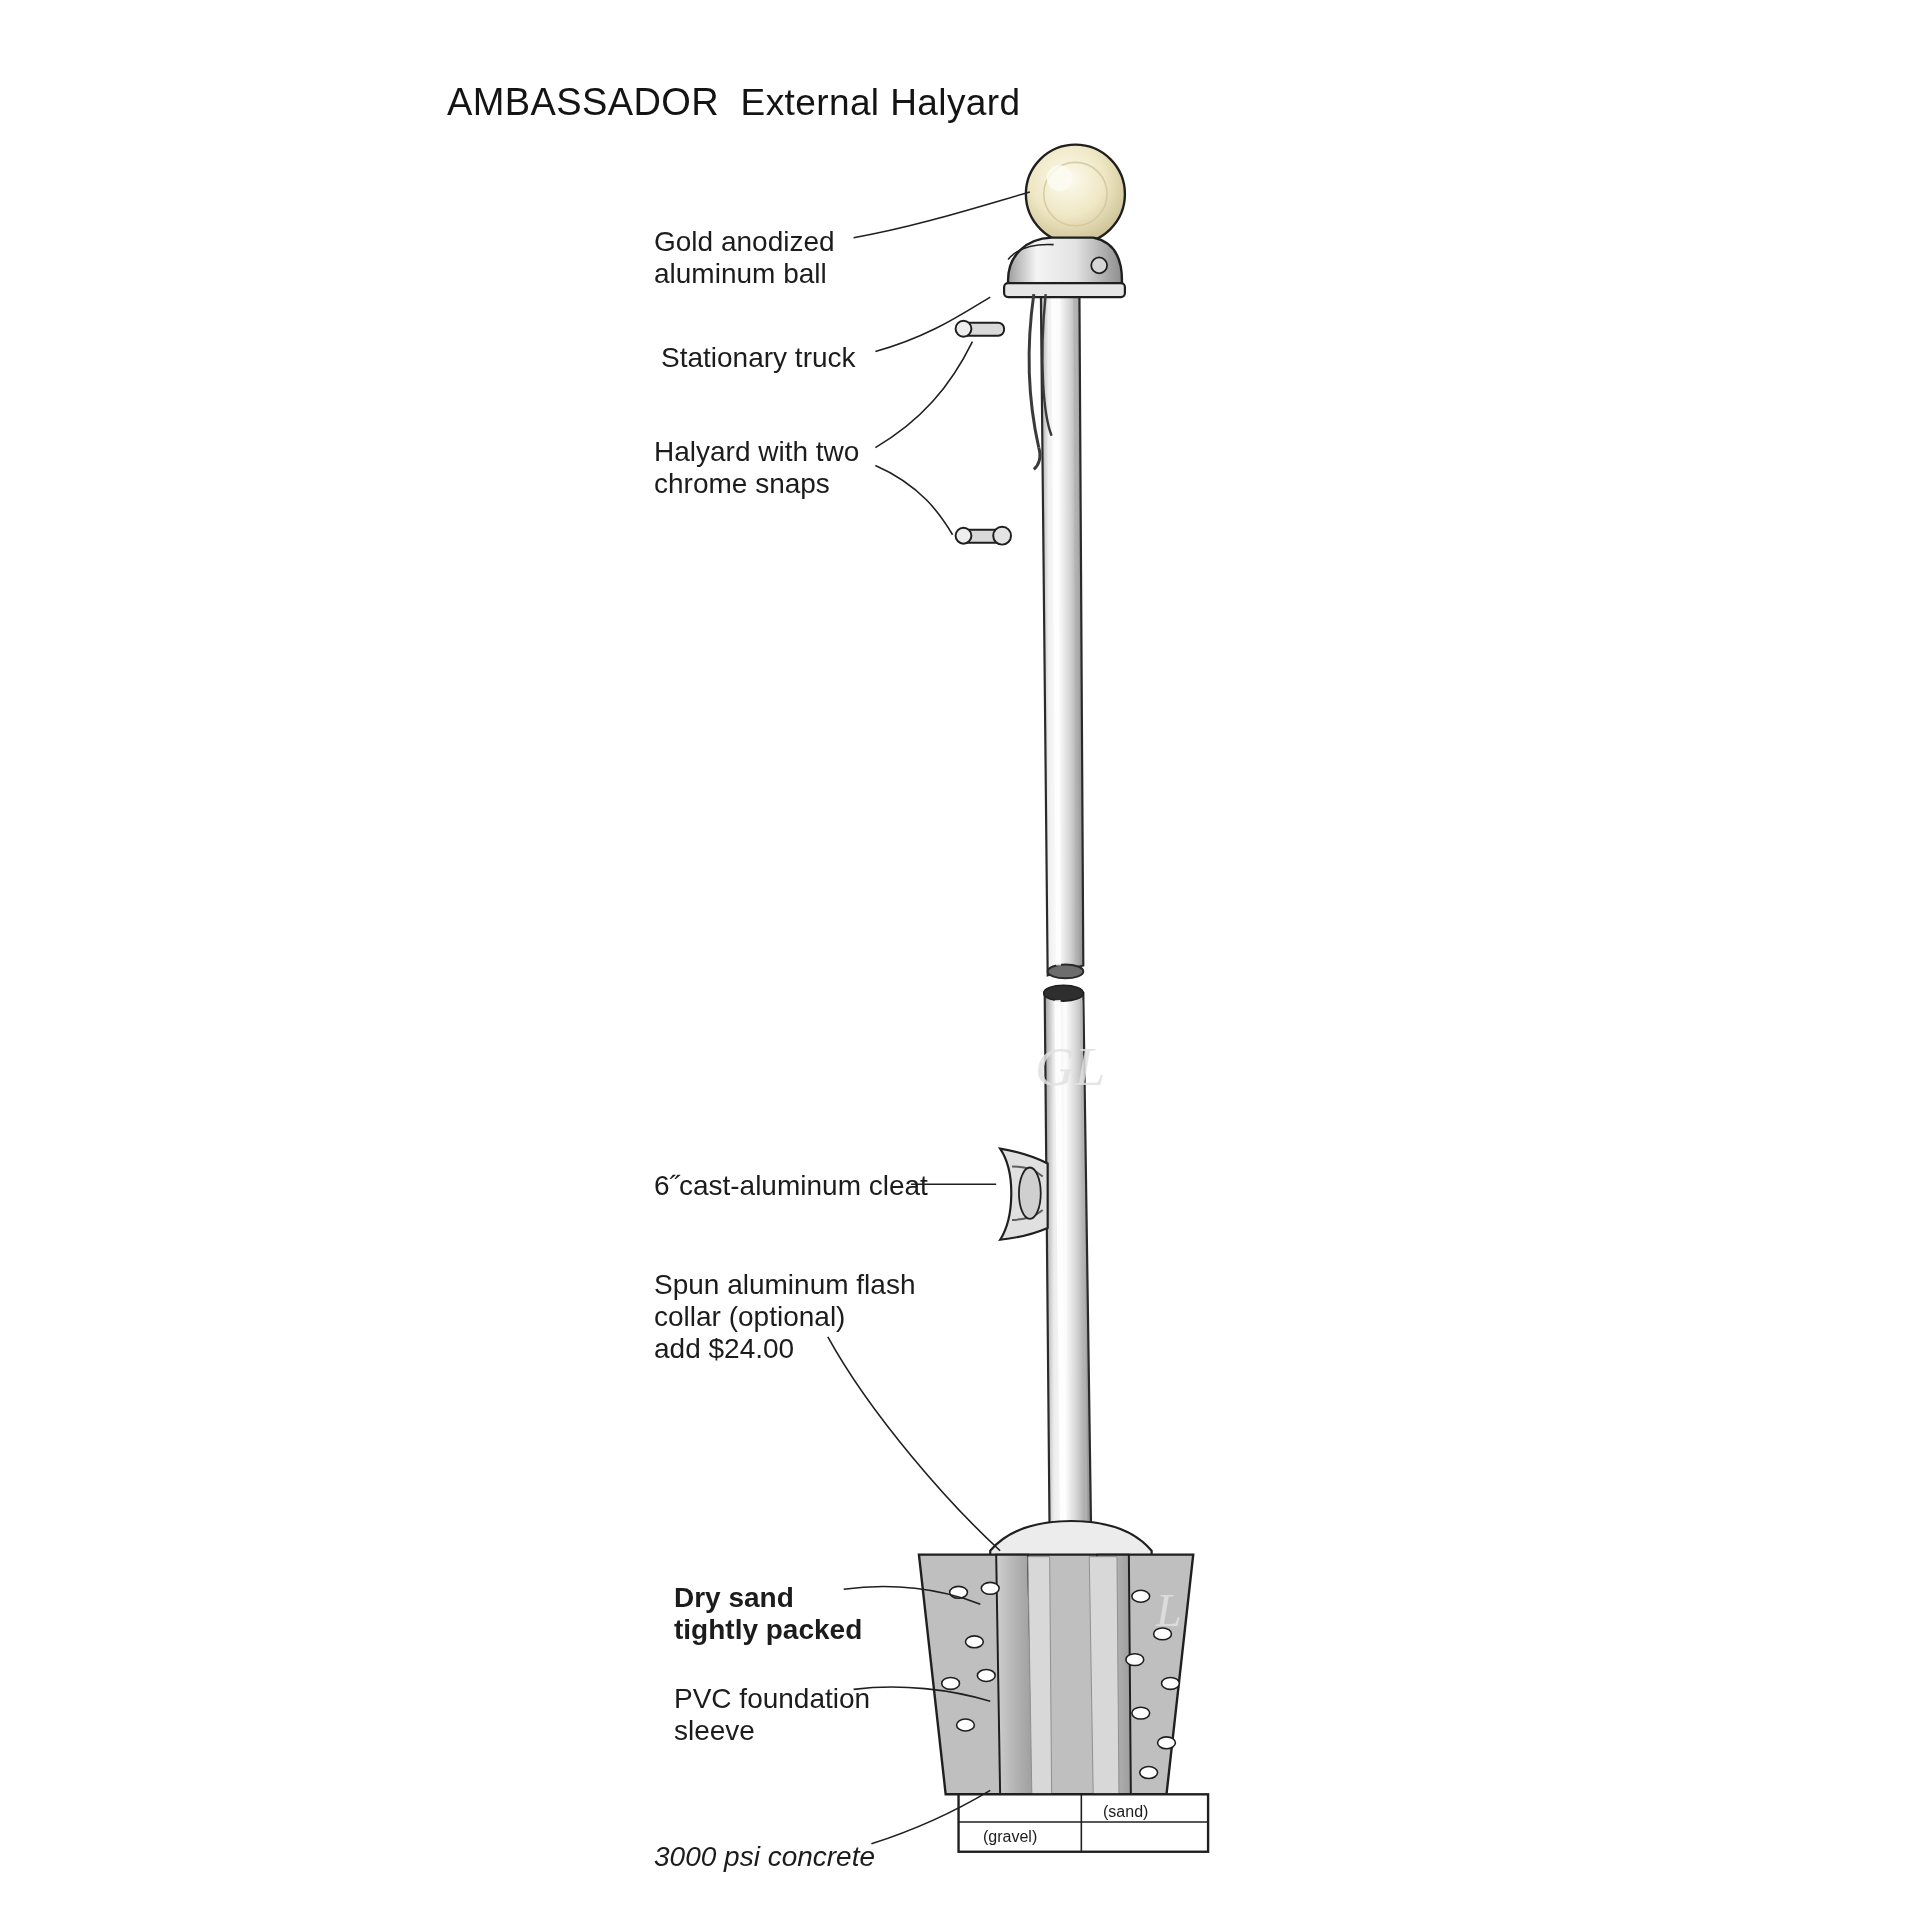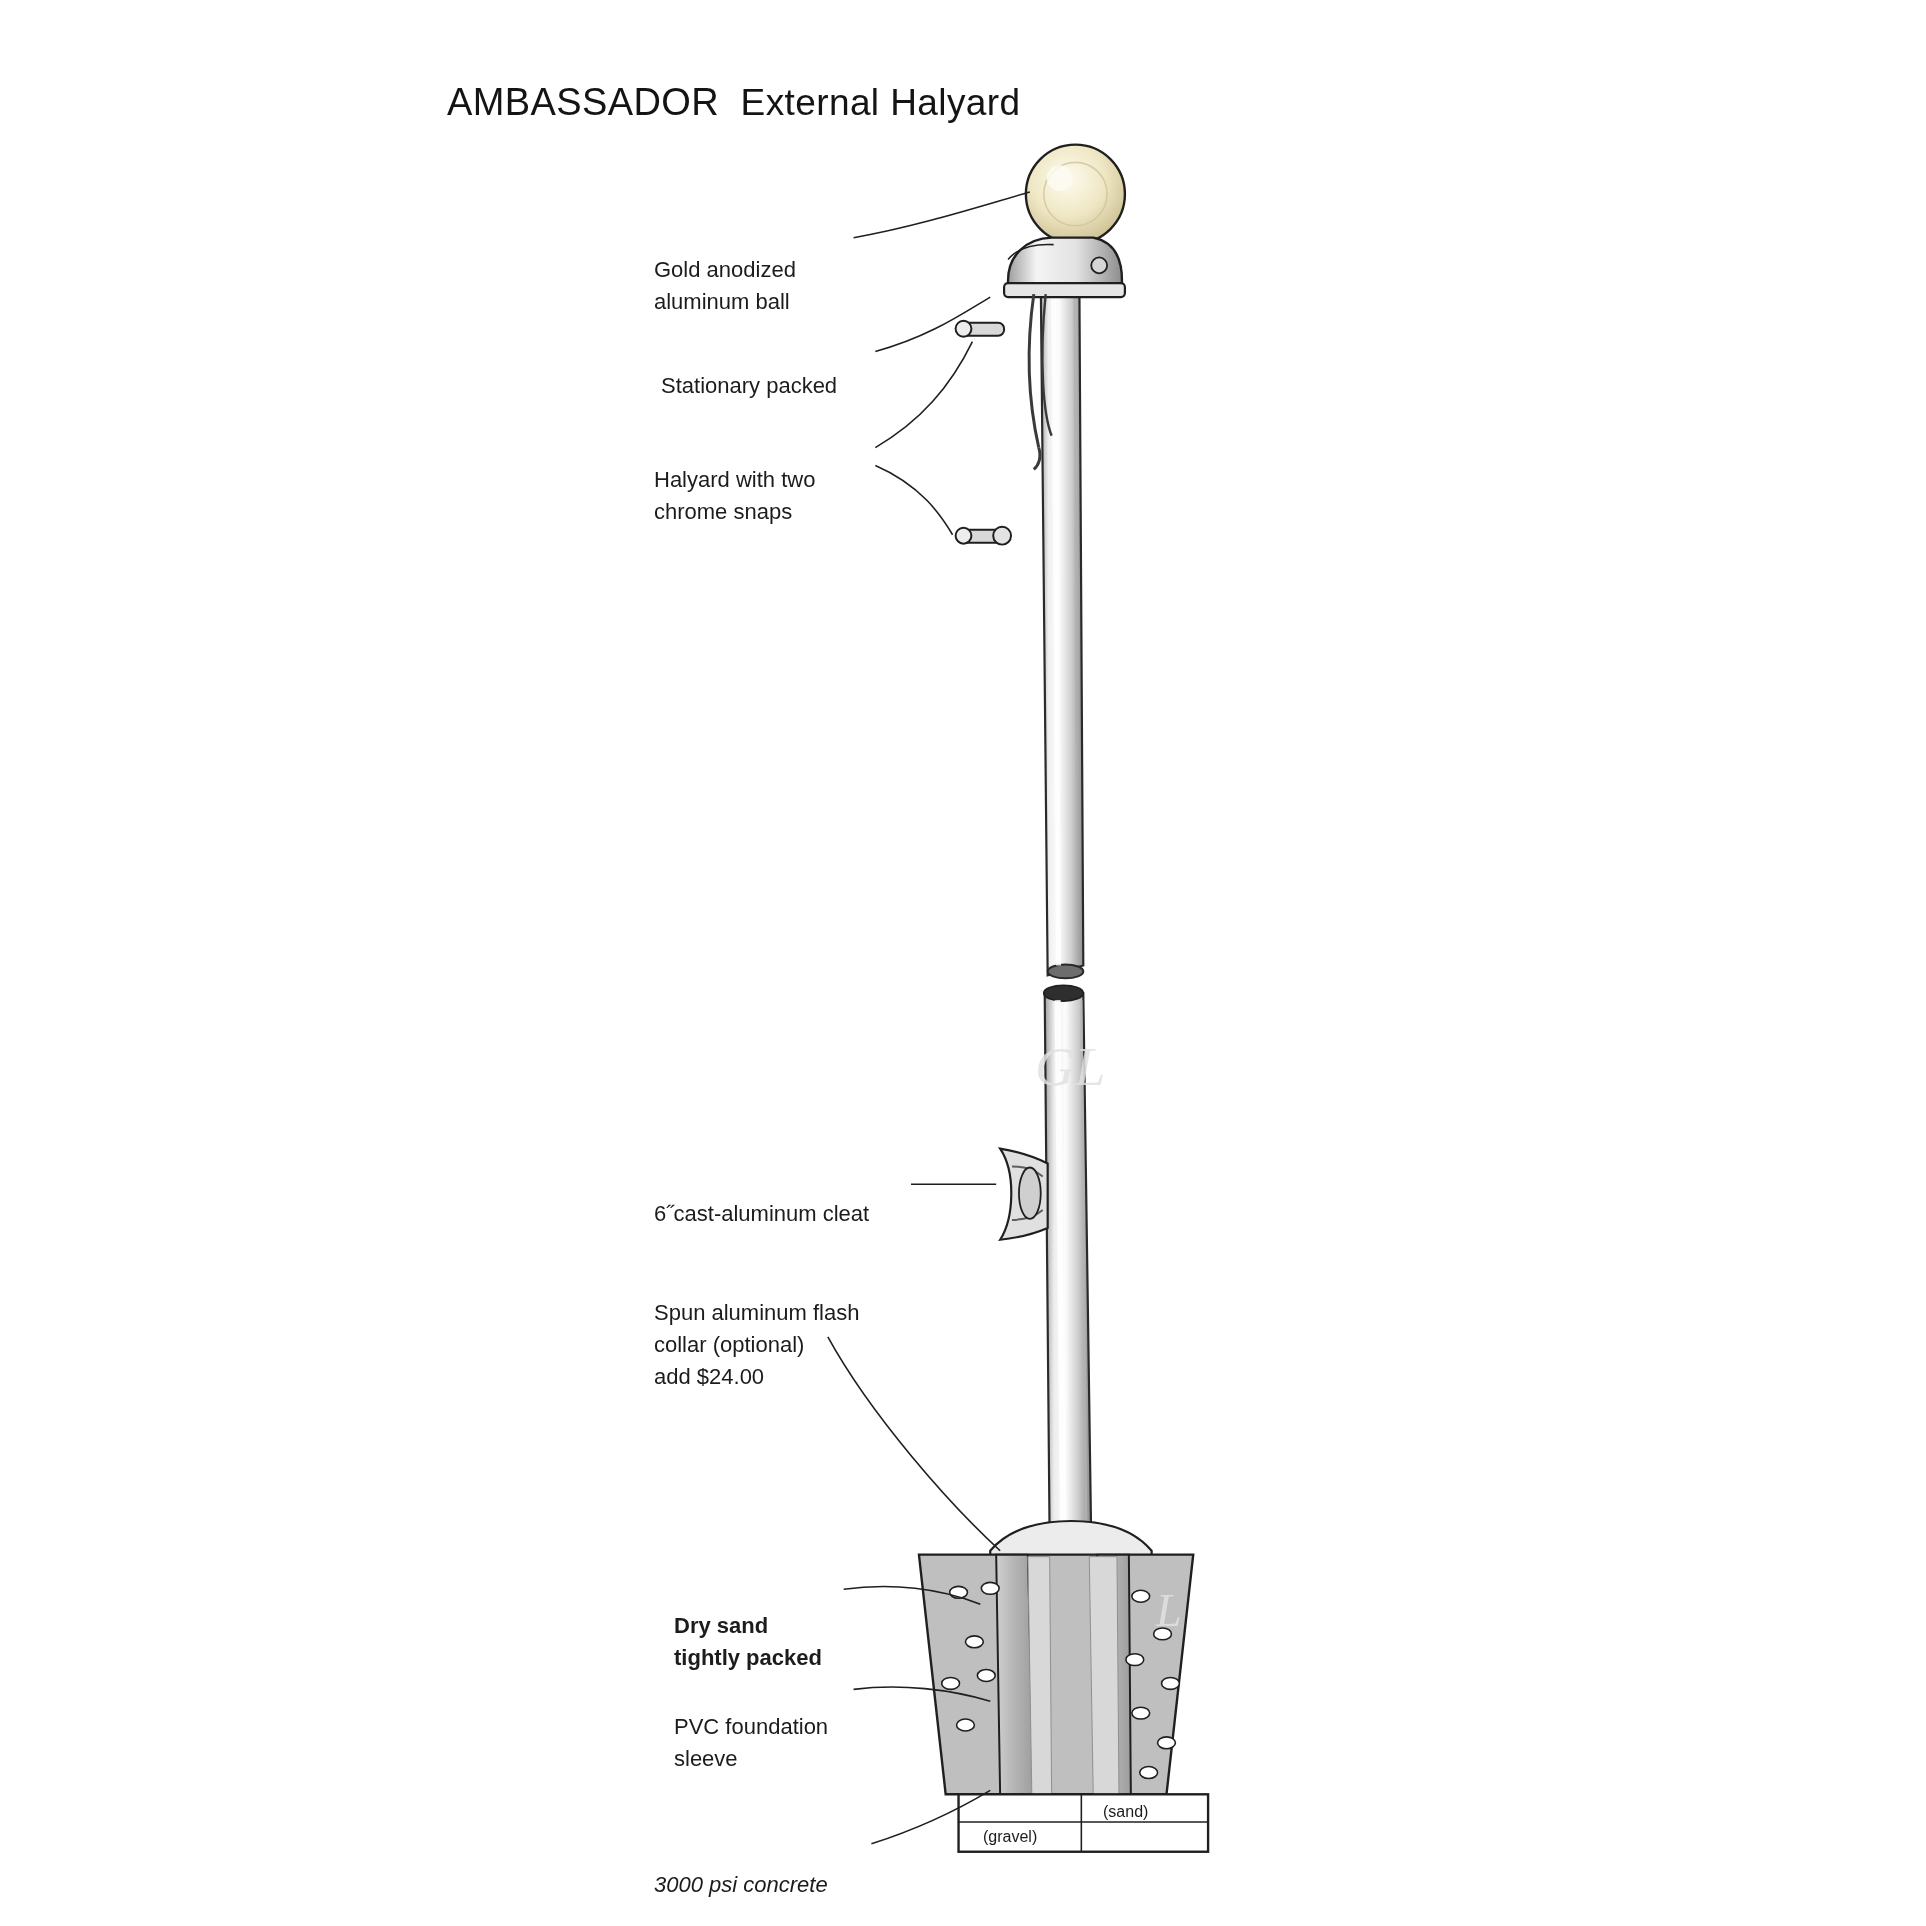--- a/index.html
+++ b/index.html
@@ -32,25 +32,24 @@
     left: 447px;
     top: 81px;
     font-size: 37px;
     letter-spacing: 0.4px;
     color: #141414;
     white-space: nowrap;
   }
   .title .brand { font-size: 38px; }
   .callout-label {
     position: absolute;
-    font-size: 22px;
+    font-size: 28px;
     line-height: 32px;
     color: #1c1c1c;
     white-space: pre-line;
-    margin-top: 28px;
   }
   .ground-label {
     position: absolute;
     font-size: 16px;
     color: #1c1c1c;
     white-space: nowrap;
   }
   .watermark {
     position: absolute;
     color: rgba(225,225,225,0.85);
@@ -202,21 +201,21 @@
       <path d="M862,1706 C910,1700 960,1706 1000,1718"></path>
       <path d="M880,1862 C930,1846 970,1826 1000,1808"></path>
     </g>
   </svg>
 
   <div class="watermark" style="left:1035px; top:1035px; font-size:55px;">GL</div>
   <div class="watermark" style="left:1156px; top:1584px; font-size:46px;">L</div>
 
   <div class="callout-label" style="left:654px; top:226px;">Gold anodized
 aluminum ball</div>
-  <div class="callout-label" style="left:661px; top:342px;">Stationary packed</div>
+  <div class="callout-label" style="left:661px; top:342px;">Stationary truck</div>
   <div class="callout-label" style="left:654px; top:436px;">Halyard with two
 chrome snaps</div>
   <div class="callout-label" style="left:654px; top:1170px;">6˝cast-aluminum cleat</div>
   <div class="callout-label" style="left:654px; top:1269px;">Spun aluminum flash
 collar (optional)
 add $24.00</div>
   <div class="callout-label" style="left:674px; top:1582px;font-weight:bold;">Dry sand
 tightly packed</div>
   <div class="callout-label" style="left:674px; top:1683px;">PVC foundation
 sleeve</div>

